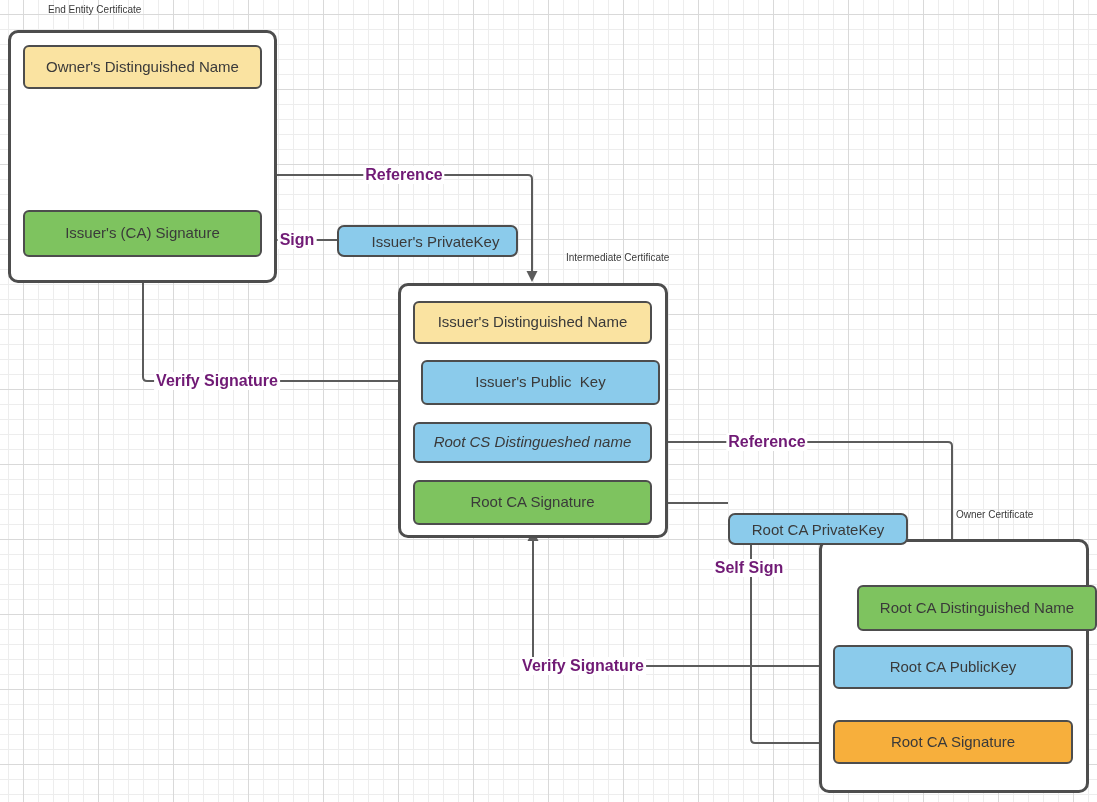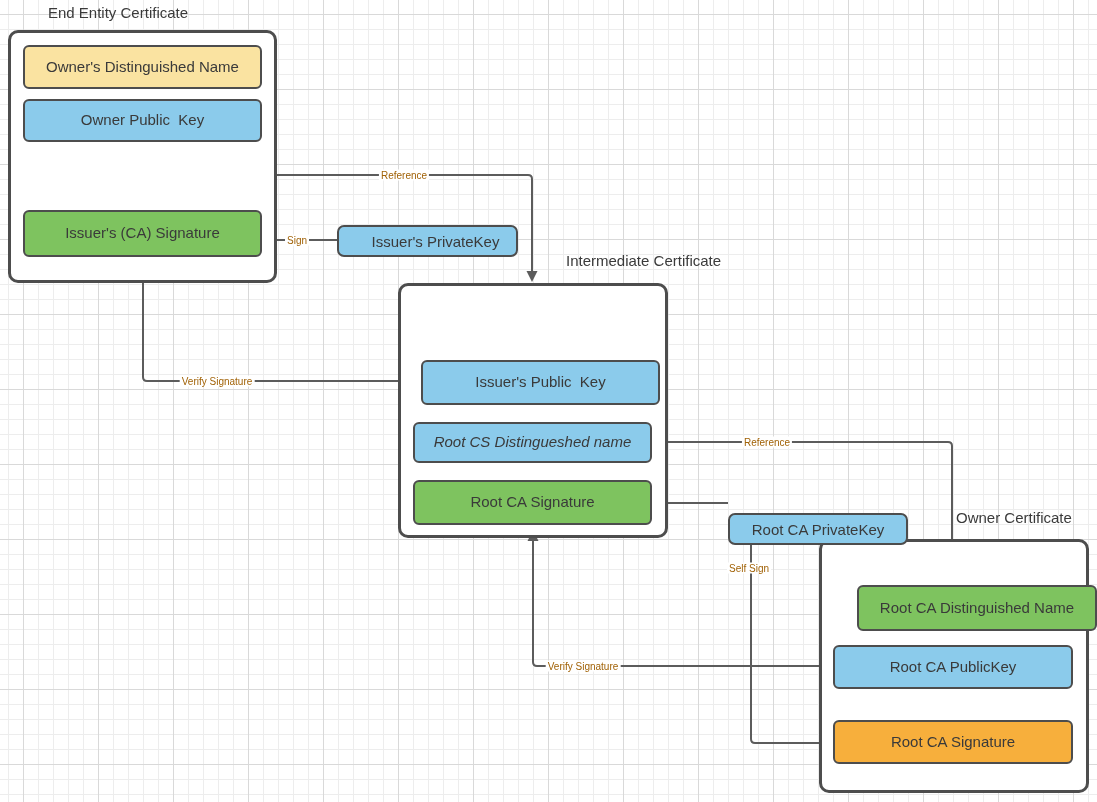--- a/index.html
+++ b/index.html
@@ -23,21 +23,21 @@
   }
   .cert {
     position: absolute;
     background: #ffffff;
     border: 3px solid #4d4d4d;
     border-radius: 10px;
     box-sizing: border-box;
   }
   .cert-title {
     position: absolute;
-    font-size: 15px;
+    font-size: 10px;
     color: #3a3a3a;
     white-space: nowrap;
   }
   .field {
     position: absolute;
     border: 2px solid #4d4d4d;
     border-radius: 6px;
     box-sizing: border-box;
     display: flex;
     align-items: center;
@@ -59,23 +59,23 @@
     justify-content: center;
     text-align: center;
     font-size: 15px;
     white-space: pre-wrap;
     color: #3a3a3a;
   }
   .conn-label {
     position: absolute;
     transform: translate(-50%, -50%);
     background: #ffffff;
-    font-size: 10px;
-    font-weight: normal;
-    color: #a16207;
+    font-size: 16px;
+    font-weight: bold;
+    color: #701a75;
     padding: 0 2px;
     white-space: nowrap;
   }
   #wires { position: absolute; left: 0; top: 0; }
   #wires path { stroke: #5c5c5c; stroke-width: 2; fill: none; stroke-linejoin: round; }
   #wires polygon { fill: #5c5c5c; stroke: none; }
 </style>
 </head>
 <body>
 
@@ -114,23 +114,23 @@
 
   <div class="cert" style="left:8px; top:30px; width:269px; height:253px;"></div>
   <div class="cert" style="left:398px; top:283px; width:270px; height:255px;"></div>
   <div class="cert" style="left:819px; top:539px; width:270px; height:254px;"></div>
 
   <div class="cert-title" style="left:48px; top:4px;">End Entity Certificate</div>
   <div class="cert-title" style="left:566px; top:252px;">Intermediate Certificate</div>
   <div class="cert-title" style="left:956px; top:509px;">Owner Certificate</div>
 
   <div class="field" style="left: 23px; top: 45px; width: 239px; height: 44px; background-color: rgb(250, 227, 161);">Owner's Distinguished Name</div>
-  <div class="field" style="left: 23px; top: 99px; width: 239px; height: 43px; background-color: rgb(139, 203, 235);">Owner Public  Key</div>
   <div class="field" style="left: 23px; top: 210px; width: 239px; height: 47px; background-color: rgb(126, 195, 95); text-align: center;">Issuer's (CA) Signature</div>
 
+  <div class="field" style="left: 413px; top: 301px; width: 239px; height: 43px; background-color: rgb(250, 227, 161);">Issuer's Distinguished Name</div>
   <div class="field" style="left: 413px; top: 360px; width: 239px; height: 45px; background-color: rgb(139, 203, 235); margin-left: 8px;">Issuer's Public  Key</div>
   <div class="field" style="left: 413px; top: 422px; width: 239px; height: 41px; background-color: rgb(139, 203, 235); font-style: italic;">Root CS Distingueshed name</div>
   <div class="field" style="left: 413px; top: 480px; width: 239px; height: 45px; background-color: rgb(126, 195, 95);">Root CA Signature</div>
 
   <div class="field" style="left: 833px; top: 585px; width: 240px; height: 46px; background-color: rgb(126, 195, 95); margin-left: 24px;">Root CA Distinguished Name</div>
   <div class="field" style="left: 833px; top: 645px; width: 240px; height: 44px; background-color: rgb(139, 203, 235);">Root CA PublicKey</div>
   <div class="field" style="left: 833px; top: 720px; width: 240px; height: 44px; background-color: rgb(247, 175, 60);">Root CA Signature</div>
 
   <div class="keybox" style="left: 337px; top: 225px; width: 181px; height: 32px; background-color: rgb(139, 203, 235); padding-left: 16px;">Issuer's PrivateKey</div>
   <div class="keybox" style="left: 728px; top: 513px; width: 180px; height: 32px; background-color: rgb(139, 203, 235);">Root CA PrivateKey</div>

